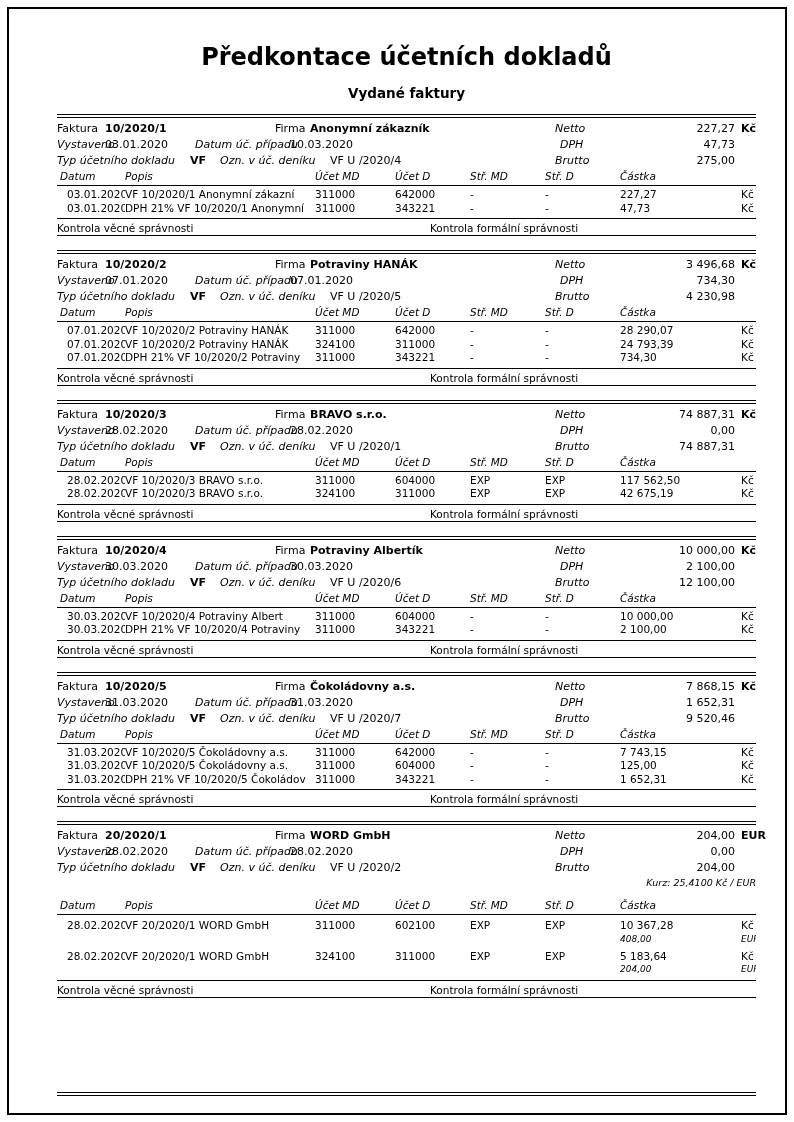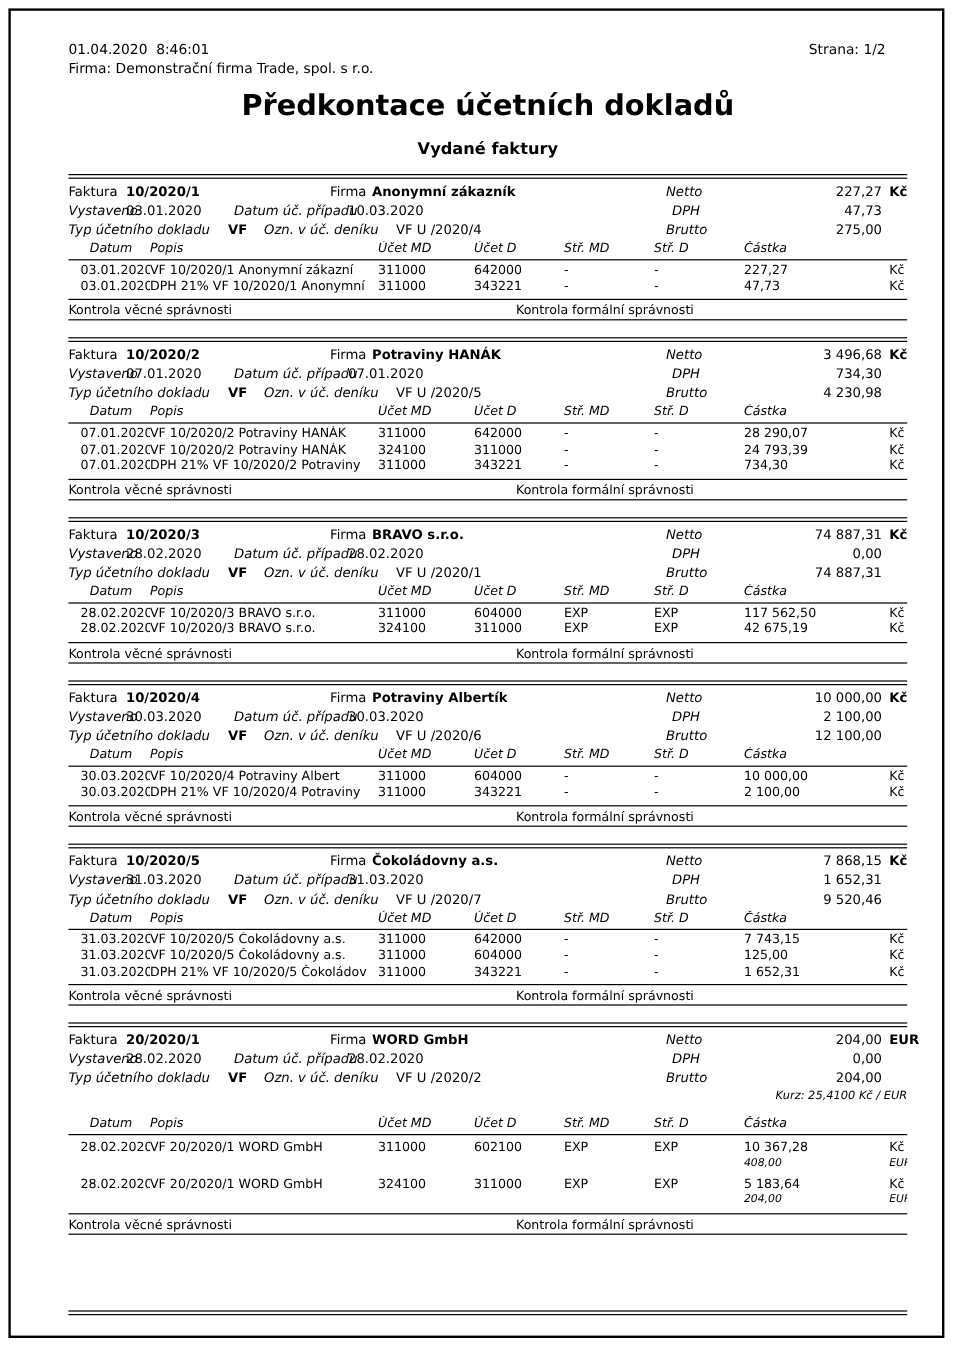--- a/index.html
+++ b/index.html
@@ -30,45 +30,40 @@
   .cur { left:684px; }
   .kurz { height:13px; font-size:9.5px; }
   .kurz .ramt { right:0; }
 
   .tgrid { display:grid; grid-template-columns:68px 190px 80px 75px 75px 75px 115px 21px; font-size:10.5px; }
   .cell { white-space:nowrap; overflow:hidden; }
   .amt { text-align:left; }
   .curc { padding-left:6px; }
   .thead { font-style:italic; border-bottom:1px solid #000; padding-bottom:1px; height:16px; }
   .thead.spaced { margin-top:9px; }
-  .thead .cell:first-child { padding-left:3px;text-align:center; }
+  .thead .cell:first-child { padding-left:3px; }
   .rows { padding-top:2px; }
   .trow { height:13.5px; line-height:13.5px; }
   .trow .cell:first-child { padding-left:10px; }
   .trow-group.with-sub { margin:2px 0 5px; }
   .sub { font-style:italic; font-size:9px; height:12px; line-height:12px; }
   .sub .sub-amt { padding-right:12px; }
 
   .kontrola { position:relative; height:18px; margin-top:3px; border-top:1px solid #000; border-bottom:1px solid #000; font-size:10.5px;text-align:right; }
   .kontrola .abs { top:3px; }
 
   .bottom-rule { position:absolute; left:57px; right:38px; bottom:22px; }
 </style>
 </head>
 <body>
 
 <div class="page">
   <div class="frame"></div>
   <div class="content">
 
-    <div class="report-header">
-      <div class="pre">01.04.2020  8:46:01</div>
-      <div>Firma: Demonstrační firma Trade, spol. s r.o.</div>
-      <div class="page-label">Strana: 1/2</div>
-    </div>
 
     <div class="report-title">Předkontace účetních dokladů</div>
     <div class="report-subtitle">Vydané faktury</div>
 
     <div id="invoice-list">
   <section class="invoice-block">
     <div class="double-line"></div>
 
     <div class="hrow">
       <span class="abs" style="left:0">Faktura</span>

